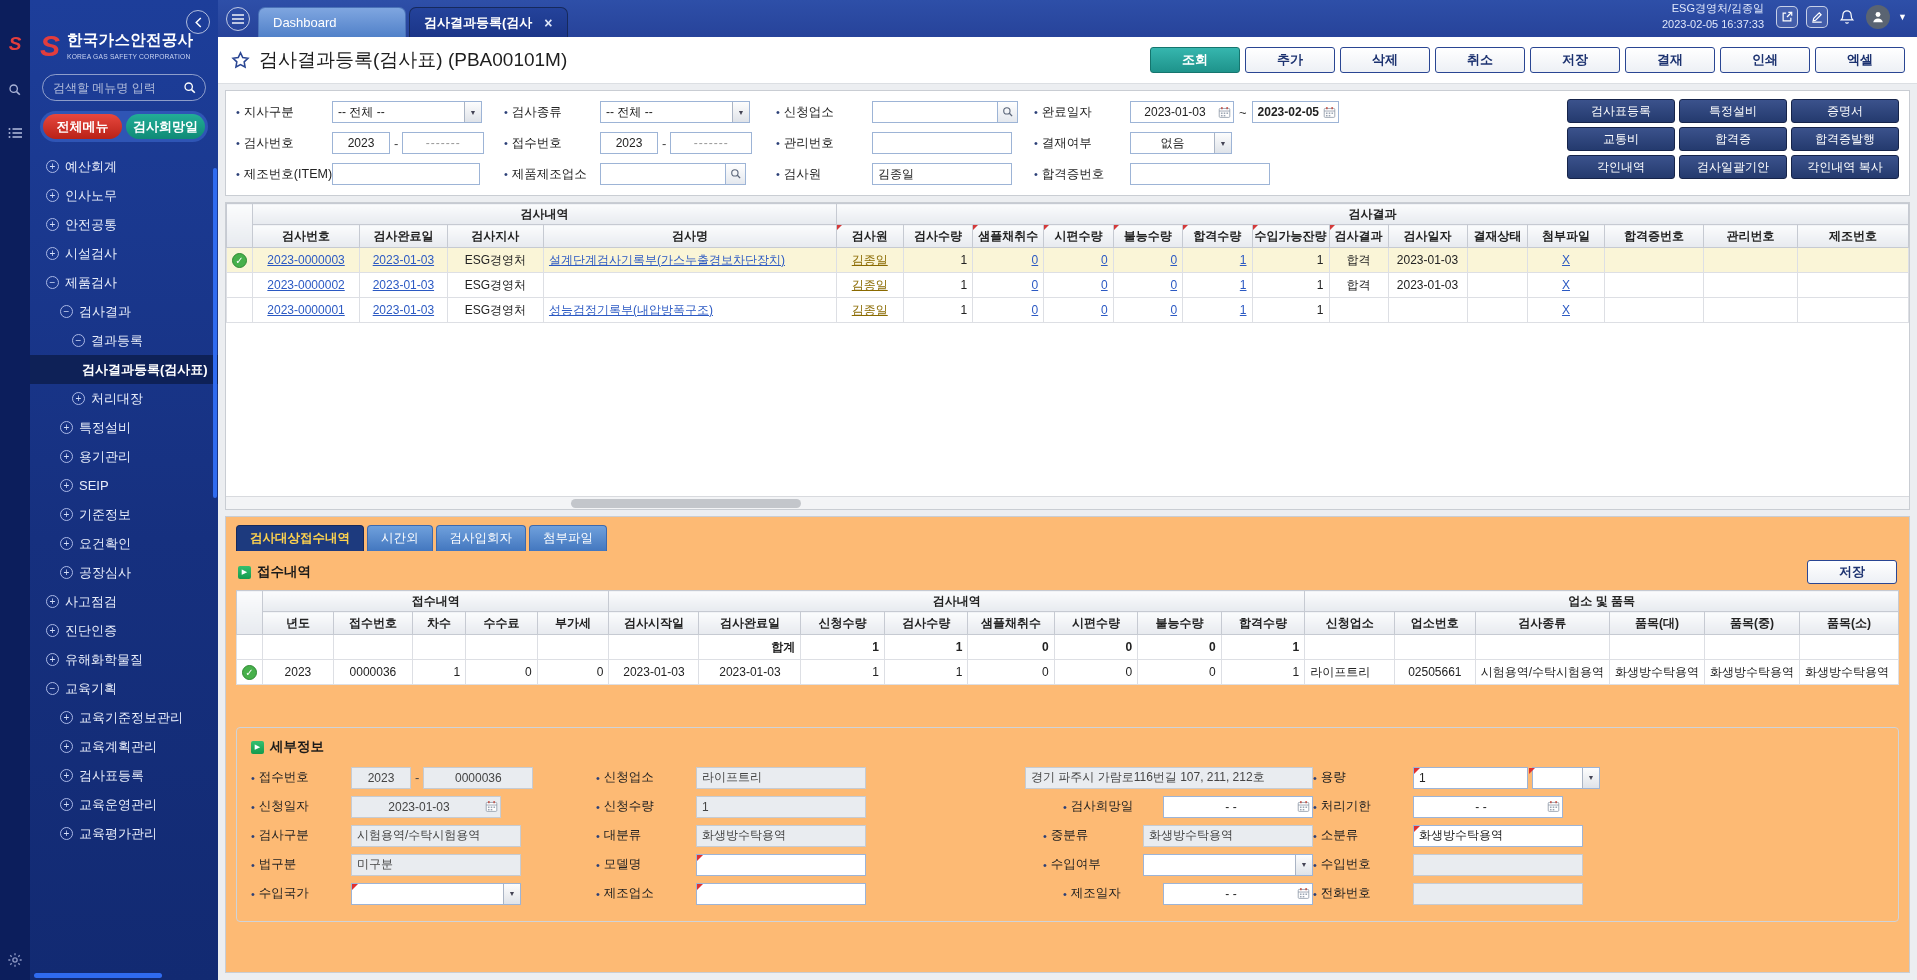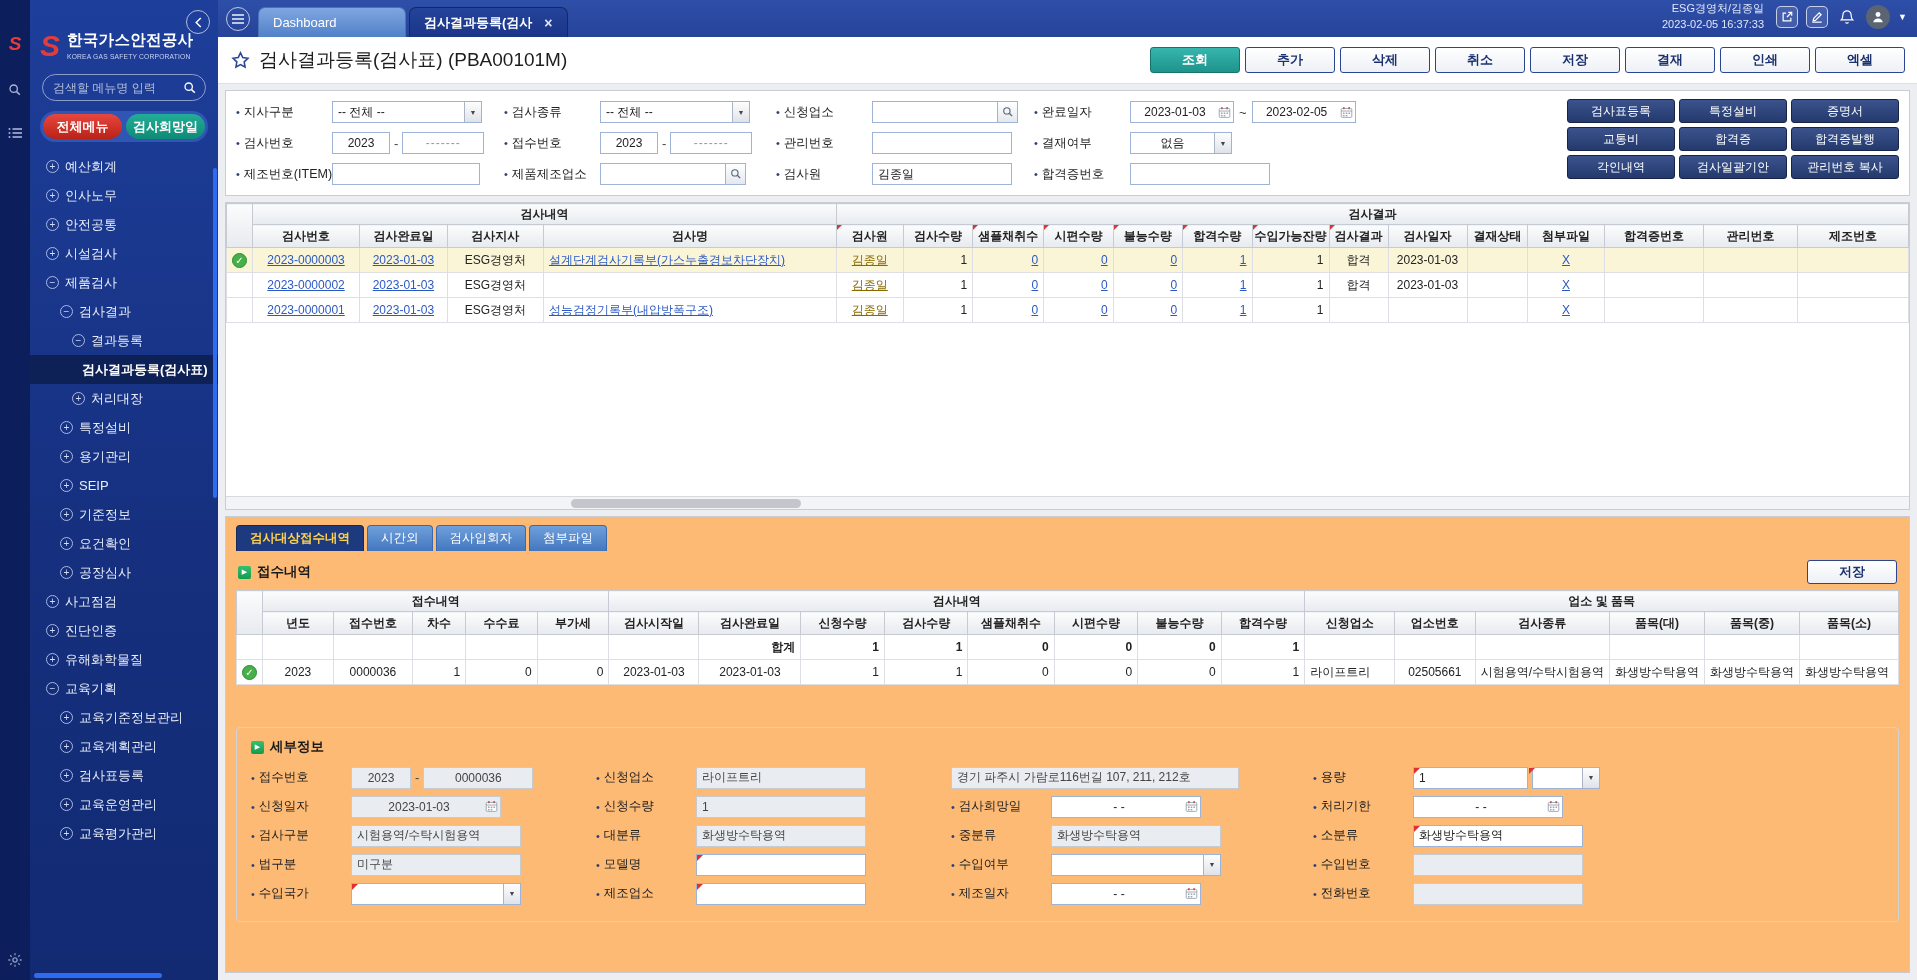--- a/index.html
+++ b/index.html
@@ -114,21 +114,21 @@
   .btab.active { background:#1d3a7e; color:#ffd34e; font-weight:bold; border-color:#16295c; }
   .sec-head { display:flex; align-items:center; gap:6px; margin:9px 2px 6px; }
   .sec-head2 { display:flex; align-items:center; gap:6px; margin-bottom:8px; }
   .secic { width:13px; height:13px; border-radius:2px; background:linear-gradient(#35c06f,#159a4e); color:#fff; font-size:7px; display:flex; align-items:center; justify-content:center; flex:none; }
   .sec-title { font-size:13.5px; font-weight:bold; color:#1a1a1a; }
   .sec-head .wbtn { margin-left:auto; height:24px; }
   .gwrap2 { overflow:hidden; flex:none; }
   .detail-box { border:1px solid #cfd3d9; border-radius:4px; margin-top:42px; padding:10px 14px 12px; }
   .drow { display:flex; align-items:center; height:27px; margin-bottom:2px; }
   .dfld { display:flex; align-items:center; }
-  .dc1 { width:345px; } .dc2 { width:355px; } .dc3 { width:362px; } .dc4 { flex:1; }
+  .dc1 { width:345px; } .dc2 { width:355px; } .dc3 { width:362px;justify-content:flex-end; } .dc4 { flex:1; }
 </style>
 </head>
 <body>
 
 <div class="app">
 
   <div class="iconbar">
     <div class="rail-logo">S</div>
     <div class="rail-btn">
       <svg width="14" height="14" viewBox="0 0 16 16">
@@ -413,21 +413,21 @@
                       <rect x="3.6" y="8" width="2" height="1.8" fill="#9aa4b2"></rect>
                       <rect x="7" y="8" width="2" height="1.8" fill="#9aa4b2"></rect>
                       <rect x="10.4" y="8" width="2" height="1.8" fill="#9aa4b2"></rect>
                       <rect x="3.6" y="11" width="2" height="1.8" fill="#9aa4b2"></rect>
                       <rect x="7" y="11" width="2" height="1.8" fill="#9aa4b2"></rect>
                     </svg>
                   </span>
                 </span>
                 <span class="tilde">~</span>
                 <span class="dt">
-                  <input class="inp ac2" value="2023-02-05" style="width: 104px;">
+                  <input class="inp ac2" value="2023-02-05" style="width: 87px; font-weight: bold;">
                   <span class="calic">
                     <svg width="13" height="13" viewBox="0 0 16 16">
                       <rect x="1.5" y="3" width="13" height="11" rx="1.2" fill="#fff" stroke="#8d97a6"></rect>
                       <line x1="1.5" y1="6.2" x2="14.5" y2="6.2" stroke="#8d97a6"></line>
                       <line x1="4.8" y1="1.3" x2="4.8" y2="4" stroke="#c0392b" stroke-width="1.5"></line>
                       <line x1="11.2" y1="1.3" x2="11.2" y2="4" stroke="#c0392b" stroke-width="1.5"></line>
                       <rect x="3.6" y="8" width="2" height="1.8" fill="#9aa4b2"></rect>
                       <rect x="7" y="8" width="2" height="1.8" fill="#9aa4b2"></rect>
                       <rect x="10.4" y="8" width="2" height="1.8" fill="#9aa4b2"></rect>
                       <rect x="3.6" y="11" width="2" height="1.8" fill="#9aa4b2"></rect>
@@ -535,21 +535,21 @@
             <button class="nbtn">증명서</button>
           </div>
           <div class="arow">
             <button class="nbtn">교통비</button>
             <button class="nbtn">합격증</button>
             <button class="nbtn">합격증발행</button>
           </div>
           <div class="arow">
             <button class="nbtn">각인내역</button>
             <button class="nbtn">검사일괄기안</button>
-            <button class="nbtn">관리번호 복사</button>
+            <button class="nbtn">각인내역 복사</button>
           </div>
         </div>
     </div>
 
     <div class="grid-panel">
       <div class="gwrap">
           <table class="grid" id="grid1">
             <colgroup>
               <col style="width: 22px;">
               <col style="width: 110px;">

